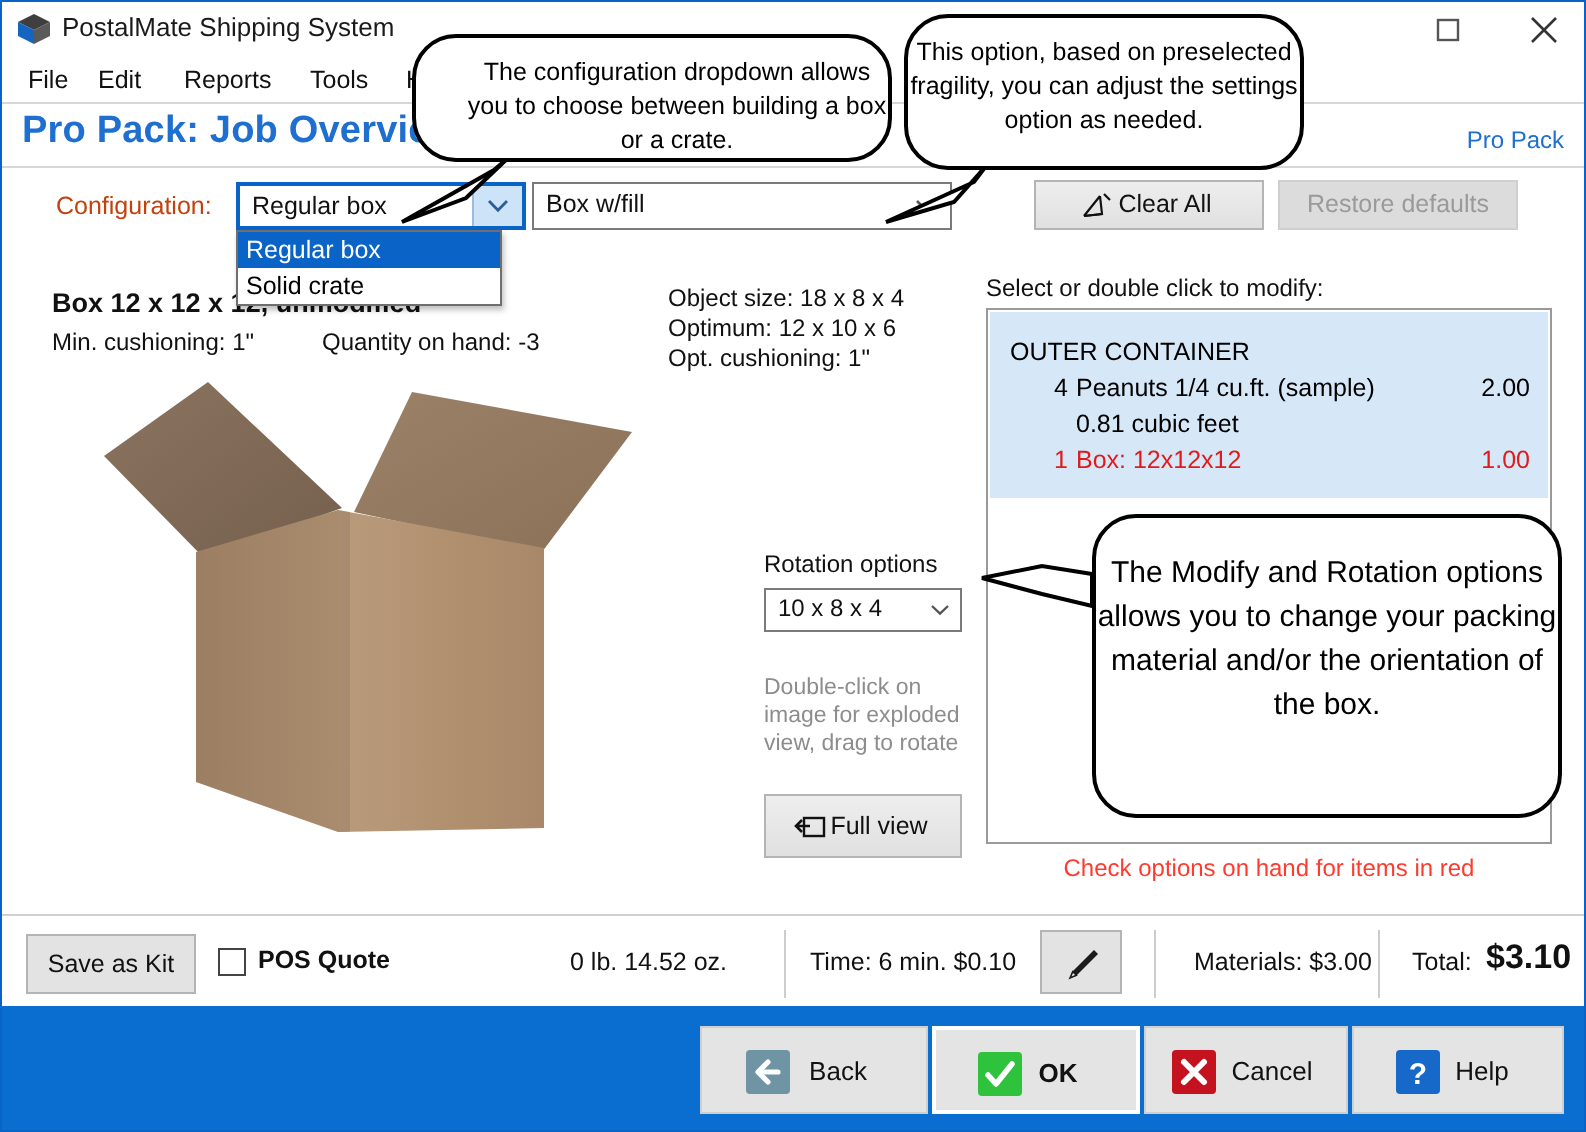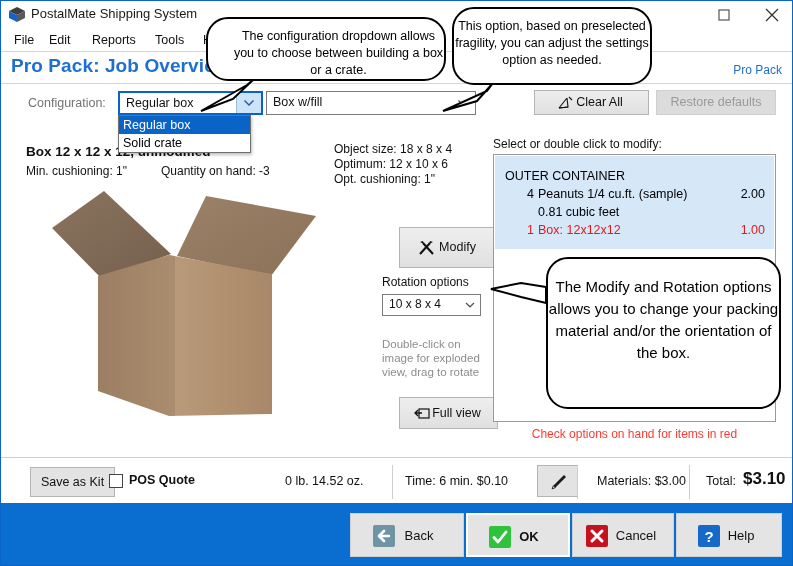--- a/index.html
+++ b/index.html
@@ -27,37 +27,37 @@
   .m-file{left:7px;} .m-edit{left:42px;} .m-reports{left:85px;}
   .m-tools{left:148px;} .m-help{left:196px;}
 
   
   .hdr-rule{position:absolute;left:0;top:50px;width:791px;height:1px;background:#d6d6d6;}
   .page-title{position:absolute;left:10px;top:54px;font-size:19px;color:#1f6fd0;font-weight:bold;letter-spacing:.1px;white-space:nowrap;}
   .propack-link{position:absolute;right:10px;top:62px;font-size:12px;color:#1f6fd0;}
   .hdr-rule2{position:absolute;left:0;top:82px;width:791px;height:1px;background:#d6d6d6;}
 
   
-  .lbl-config{position:absolute;left:27px;top:95px;font-size:12.5px;color:#737373;}
+  .lbl-config{position:absolute;left:27px;top:95px;font-size:12.5px;color:#c2410c;}
   .combo{position:absolute;box-sizing:border-box;background:#fff;border:1px solid #7a7a7a;height:24px;}
   .combo .val{position:absolute;left:6px;top:3px;font-size:12.5px;color:#111;white-space:nowrap;}
   .combo .arrowbox{position:absolute;right:0;top:0;bottom:0;width:24px;}
   .combo .arrowbox svg{position:absolute;left:50%;top:50%;transform:translate(-50%,-50%);}
   #combo-config{left:117px;top:90px;width:145px;border:2px solid #0a64c8;}
   #combo-config .arrowbox{background:#cde3f7;border-left:1px solid #9bbde0;}
   #combo-fill{left:265px;top:90px;width:210px;border:1px solid #7a7a7a;}
 
   .dd-list{position:absolute;left:117px;top:114px;width:133px;
            border:1px solid #6f6f6f;background:#fff;box-sizing:border-box;z-index:40;
            box-shadow:1px 2px 3px rgba(0,0,0,.25);}
   .dd-opt{height:18px;line-height:18px;padding:0 4px;font-size:12.5px;white-space:nowrap;}
   .dd-opt.sel{background:#0a64c8;color:#fff;}
 
   .btn{position:absolute;box-sizing:border-box;background:#e3e3e3;border:1px solid #b4b4b4;
-       font-size:12.5px;color:#111;text-align:center;margin-left:17px;}
+       font-size:12.5px;color:#111;text-align:center;}
   .btn.flat{background:linear-gradient(#eeeeee,#e0e0e0);}
   .btn.disabled{color:#9a9a9a;background:#dcdcdc;border-color:#cfcfcf;}
   #btn-clear{left:516px;top:89px;width:115px;height:25px;}
   #btn-restore{left:638px;top:89px;width:120px;height:25px;}
   .btnlbl{position:absolute;left:0;right:0;top:4px;}
   .btnico{position:absolute;top:5px;}
 
   
   .box-title{position:absolute;left:25px;top:143px;font-size:13.5px;font-weight:bold;color:#111;white-space:nowrap;}
   .min-cush{position:absolute;left:25px;top:163px;font-size:12px;color:#111;}
@@ -242,30 +242,20 @@
       <polygon points="141,70 170,10 280,30 235,90" fill="url(#gFlapR)"></polygon>
 
       <polygon points="62,90 133,69 133,230 62,205" fill="url(#gSide)"></polygon>
 
       <polygon points="133,69 236,88 236,228 133,230" fill="url(#gFront)"></polygon>
 
       <polygon points="133,69 139,70 139,230 133,230" fill="#8d7258" opacity="0.35"></polygon>
     </svg>
   </div>
 
-  <div class="btn flat" id="btn-modify">
-    <span class="btnico" style="left:19px;top:12px;">
-      <svg width="16" height="16" viewBox="0 0 16 16">
-        <path d="M1,14 L11,3 M14,14 L4,3" stroke="#111" stroke-width="2.1" fill="none"></path>
-        <path d="M1,2 L4,1 L5,4 Z" fill="#111"></path>
-        <path d="M14,2 L11,1 L10,4 Z" fill="#111"></path>
-      </svg>
-    </span>
-    <span class="btnlbl" style="left:18px;top:12px;">Modify</span>
-  </div>
 
   <div class="lbl-rot">Rotation options</div>
 
   <div class="combo" id="combo-rot">
     <span class="val">10 x 8 x 4</span>
     <span class="arrowbox">
       <svg width="10" height="6" viewBox="0 0 10 6">
           <path d="M1,1 L5,4.8 L9,1" stroke="#555" stroke-width="1.2" fill="none"></path>
         </svg>
     </span>

